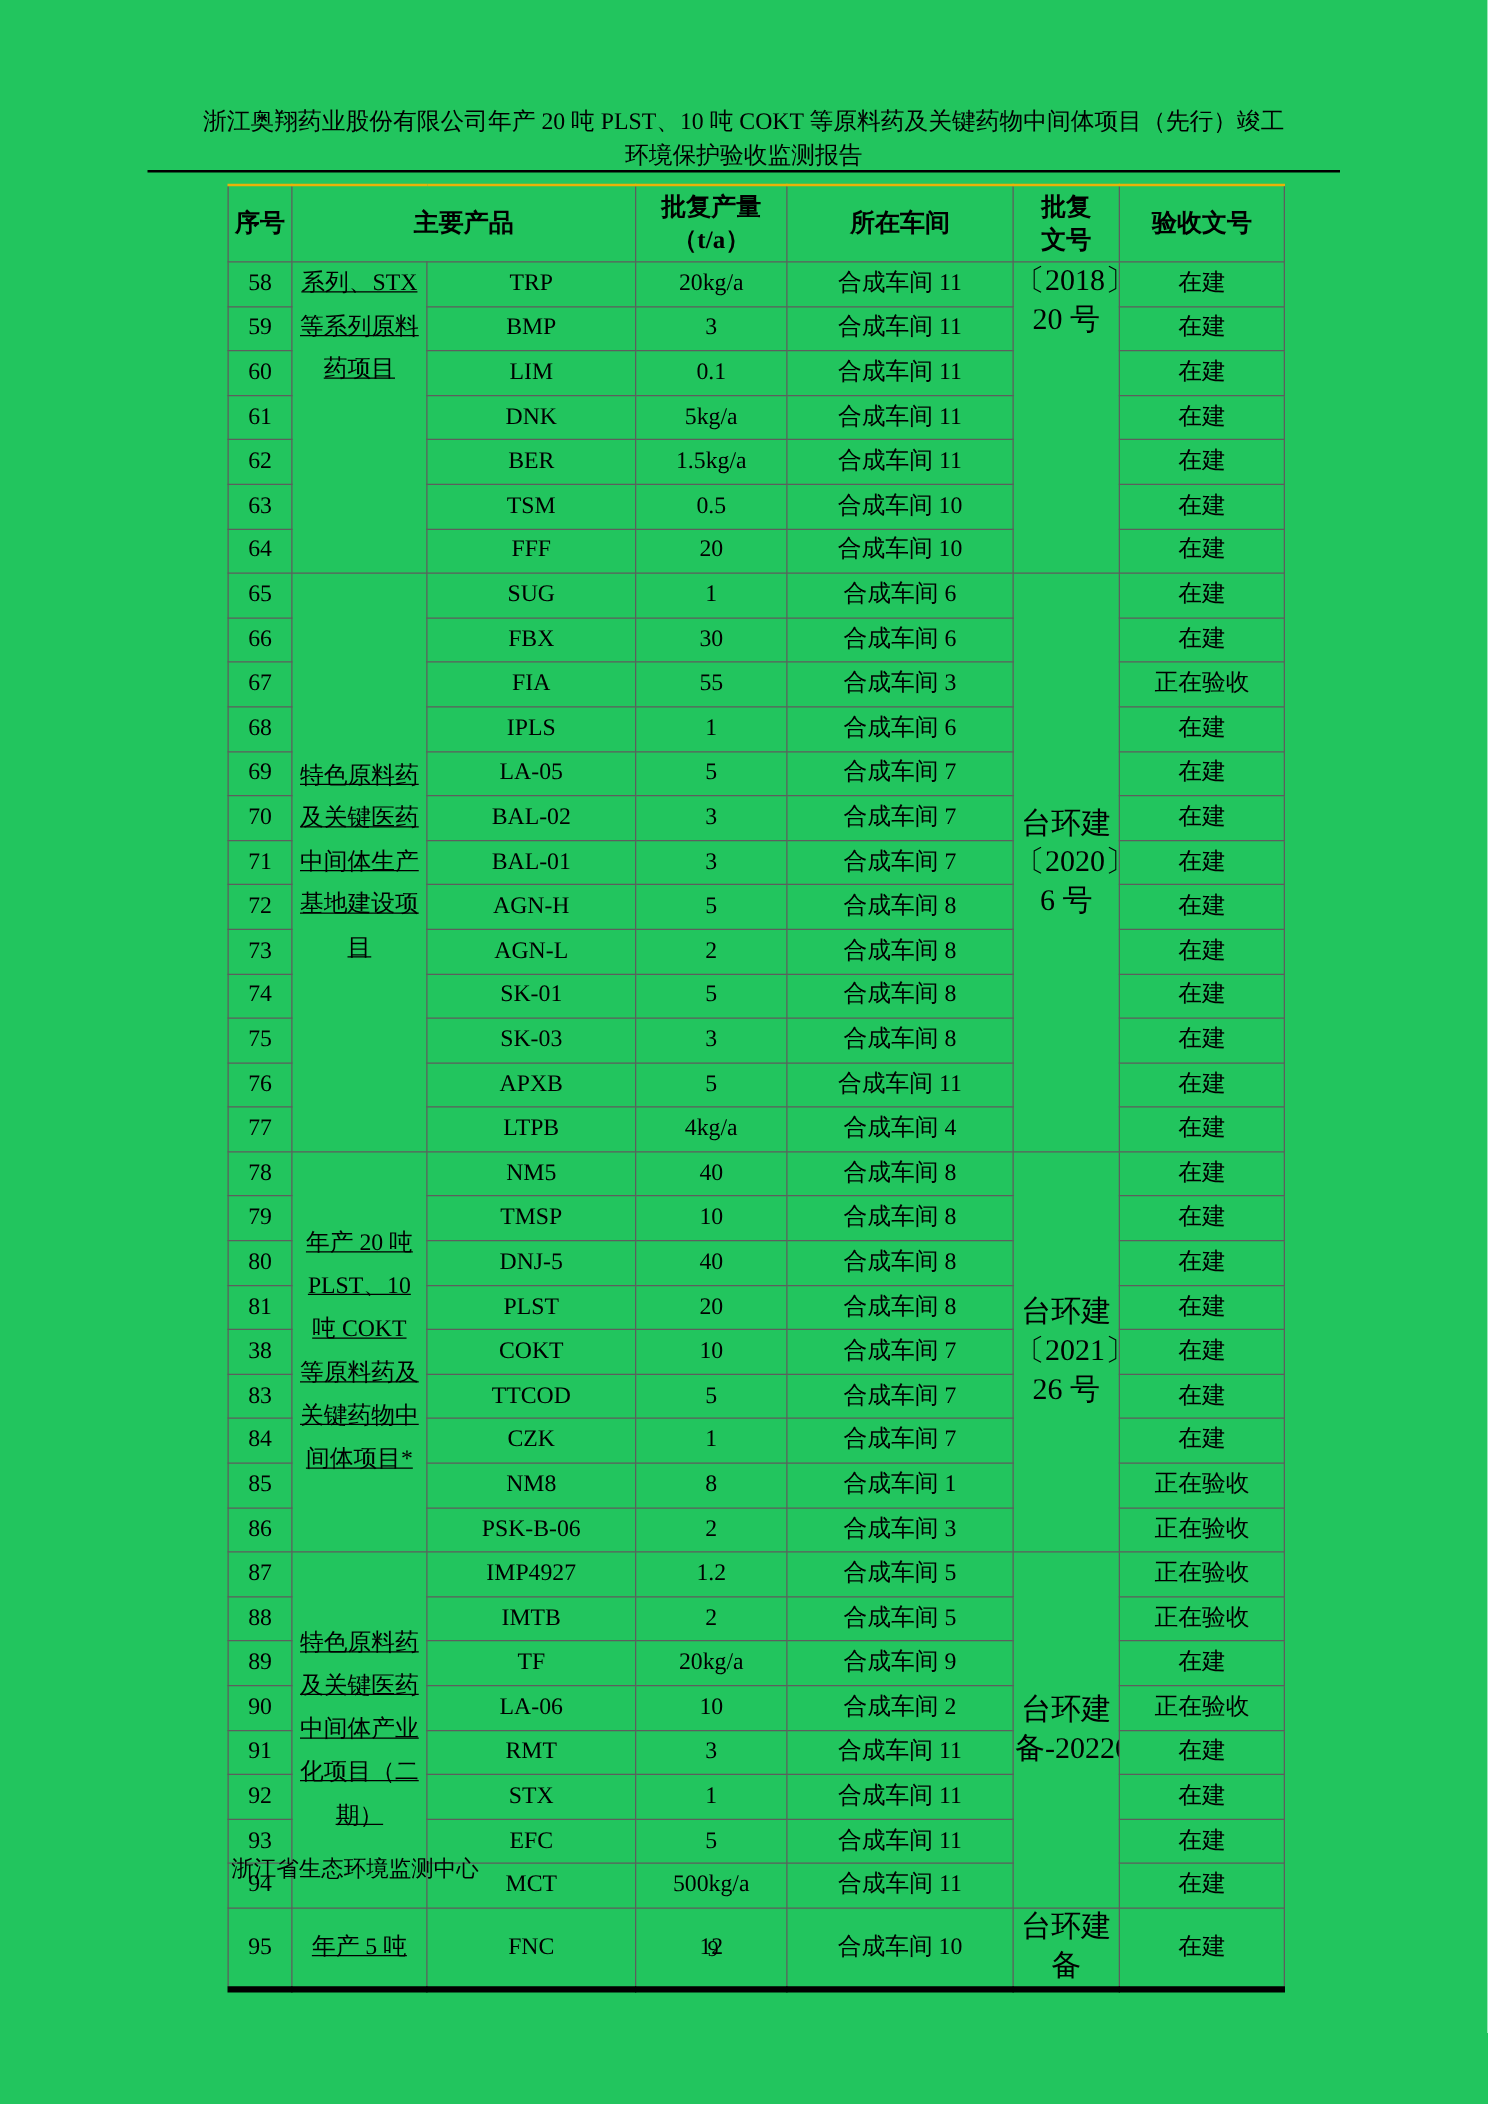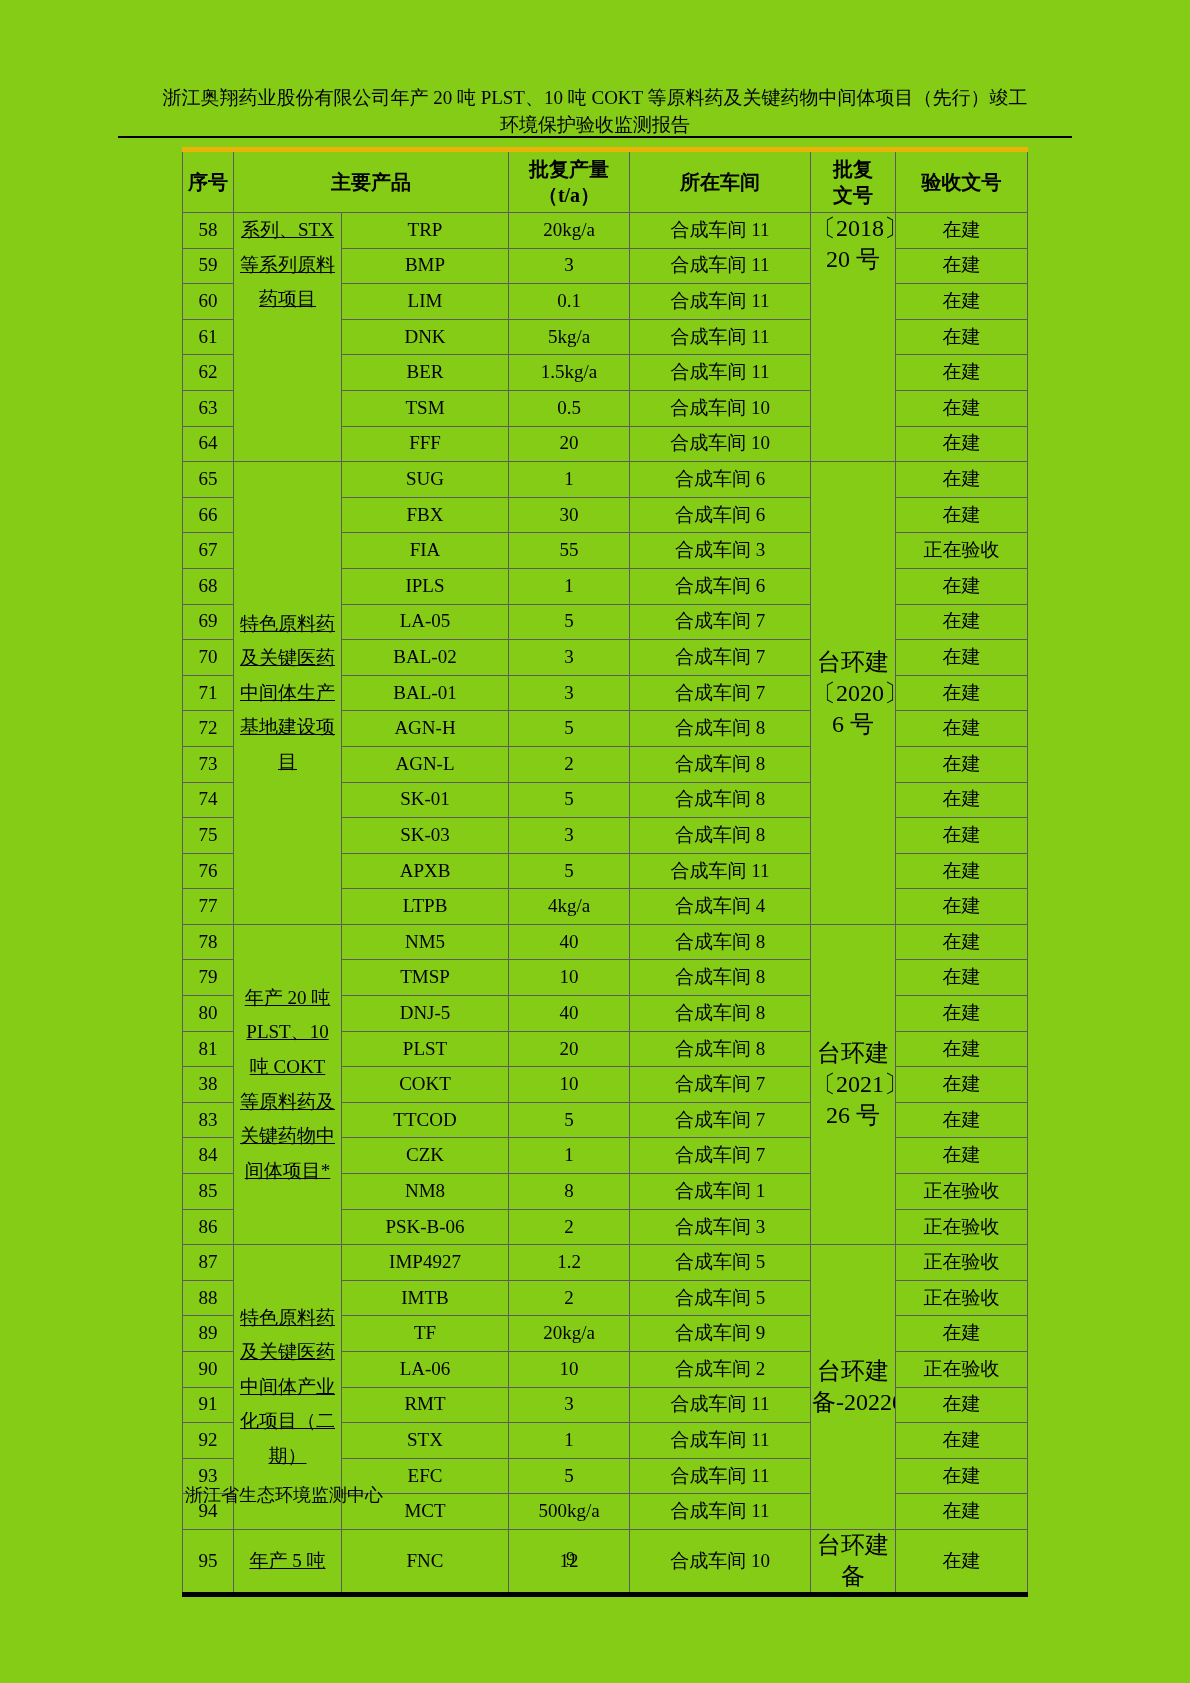--- a/index.html
+++ b/index.html
@@ -1,20 +1,20 @@
 <!DOCTYPE html>
 <html><head>
 <meta charset="utf-8">
 <style>
   html, body { margin: 0; padding: 0; background: #ffffff; }
   .page {
     position: relative;
     width: 1190px;
     height: 1683px;
-    background: #84cc16;
+    background: #22c55e;
     color: #000;
     font-family: "Liberation Serif", "DejaVu Serif", serif;
     overflow: hidden;
   }
   .doc-title {
     position: absolute;
     top: 84px;
     left: 153px;
     width: 884px;
     text-align: center;
@@ -31,21 +31,21 @@
   }
   .table-wrap {
     position: absolute;
     top: 147px;
     left: 182px;
   }
   table.approval {
     border-collapse: collapse;
     table-layout: fixed;
     width: 845px;
-    border-top: 5px solid #eab308;
+    border-top: 2px solid #eab308;
     border-bottom: 5px solid #000;
   }
   table.approval th,
   table.approval td {
     border: 1px solid #5d5d5d;
     text-align: center;
     vertical-align: middle;
     overflow: hidden;
   }
   table.approval thead th {

